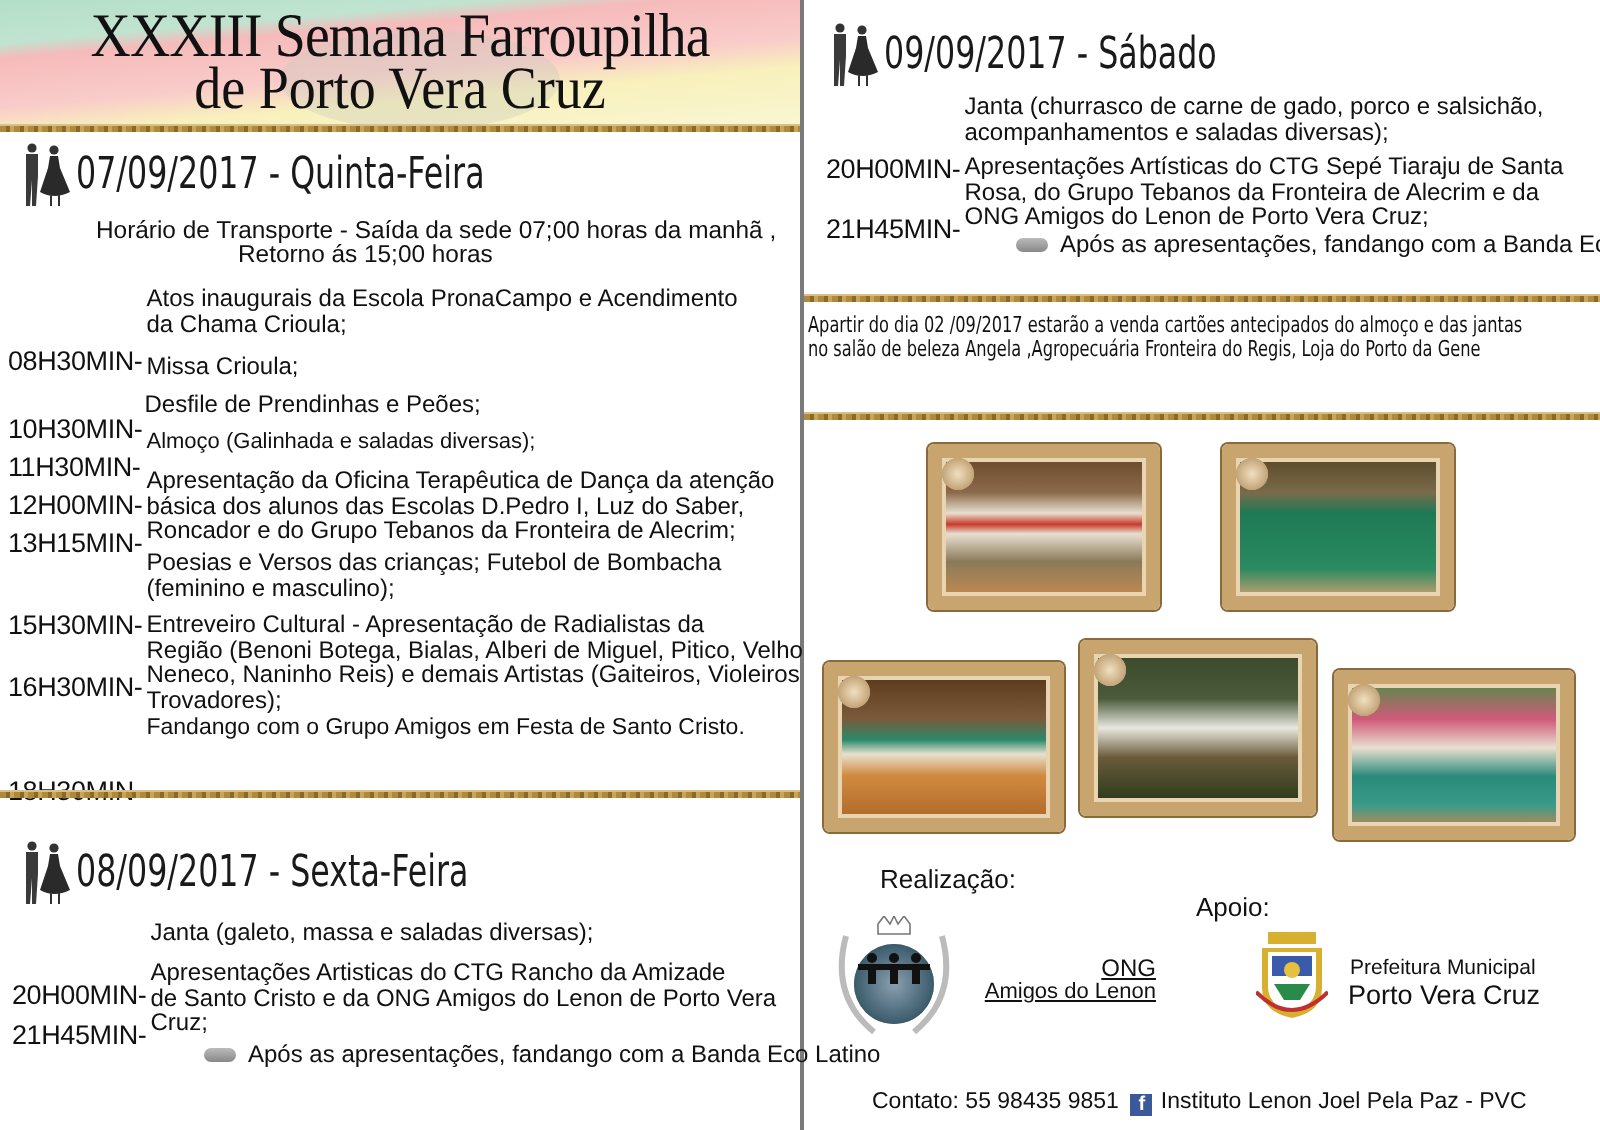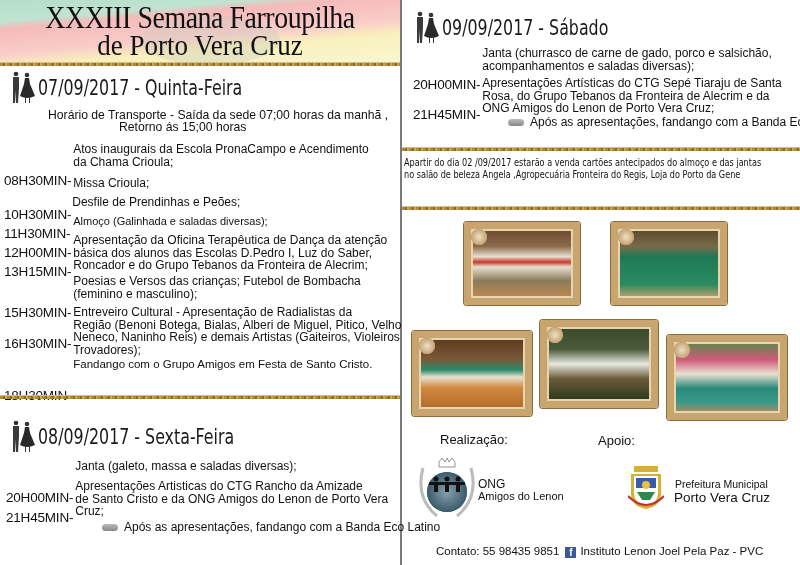--- a/index.html
+++ b/index.html
@@ -54,21 +54,21 @@
   .photo {
     position:absolute; border:7px solid #c8a46e; border-radius:3px;
     box-shadow:0 0 0 2px #e8d4b0 inset, 0 0 0 1px #8a6a3a;
     overflow:hidden;
   }
   .photo::before, .photo::after { content:""; position:absolute; width:16px; height:16px; border-radius:50%; background:radial-gradient(#f0e0c0,#b08a5a); }
 
   .label { position:absolute; font-size:13px; }
   .logo-ong { position:absolute; left:417px; top:458px; width:60px; height:60px; }
   .logo-pvc { position:absolute; left:628px; top:466px; width:36px; height:44px; }
-  .centered { text-align:left; }
+  .centered { text-align:right;text-decoration:underline; }
   .fb { display:inline-block; width:11px; height:11px; background:#3b5998; color:#fff; font-size:10px; font-weight:bold; line-height:11px; text-align:center; margin:0 4px 0 6px; vertical-align:-1px; }
 </style>
 </head>
 <body>
 
 <div class="banner">
   <div class="banner-title l1">XXXIII Semana Farroupilha</div>
   <div class="banner-title l2">de Porto Vera Cruz</div>
 </div>
 <div class="rope-line" style="left:0;top:62px;width:400px;"></div>
@@ -189,21 +189,21 @@
 
 <div class="rope-line" style="left:402px;top:206px;width:398px;"></div>
 
 <div class="photo" style="left:464px;top:222px;width:116px;height:83px;background:linear-gradient(180deg,#6a4a2a 0%,#8a6a4a 25%,#e8e0d0 40%,#c83a2a 48%,#e8e0d0 55%,#8a7a5a 75%,#c08a50 100%);"></div>
 <div class="photo" style="left:611px;top:222px;width:116px;height:83px;background:linear-gradient(180deg,#5a4a2a 0%,#7a6a4a 25%,#1e7a55 40%,#2a8a60 80%,#c0a070 100%);"></div>
 <div class="photo" style="left:412px;top:331px;width:120px;height:85px;background:linear-gradient(180deg,#5a3a1a 0%,#7a5a3a 30%,#2a8a6a 45%,#e8e0d0 55%,#d08a40 70%,#b06a2a 100%);"></div>
 <div class="photo" style="left:540px;top:320px;width:118px;height:88px;background:linear-gradient(180deg,#3a4a2a 0%,#4a5a3a 30%,#e8e8e0 50%,#6a5a3a 70%,#2a3a1a 100%);"></div>
 <div class="photo" style="left:667px;top:335px;width:120px;height:85px;background:linear-gradient(180deg,#5a8a4a 0%,#d05a7a 25%,#e8e0d0 45%,#2a8a7a 65%,#3a9a8a 85%,#b08a5a 100%);"></div>
 
 <div class="label" style="left:404px;top:432px;margin-left:36px;">Realização:</div>
-<div class="label" style="left:598px;top:433px;">Apoio:</div>
+<div class="label" style="left:598px;top:446px;">Apoio:</div>
 
 <svg class="logo-ong" viewBox="0 0 60 60">
   <path d="M6 10 Q-2 40 20 58" stroke="#bbb" stroke-width="3" fill="none"></path>
   <path d="M54 10 Q62 40 40 58" stroke="#bbb" stroke-width="3" fill="none"></path>
   <path d="M22 4 L25 0 L28 4 L30 0 L32 4 L35 0 L38 4 L38 9 L22 9 Z" fill="none" stroke="#777" stroke-width="0.8"></path>
   <circle cx="30" cy="34" r="20" fill="#5a7a9a"></circle>
   <circle cx="30" cy="34" r="20" fill="url(#g1)"></circle>
   <defs>
       <radialGradient id="g1">
         <stop offset="0" stop-color="#8aa0b0"></stop>

